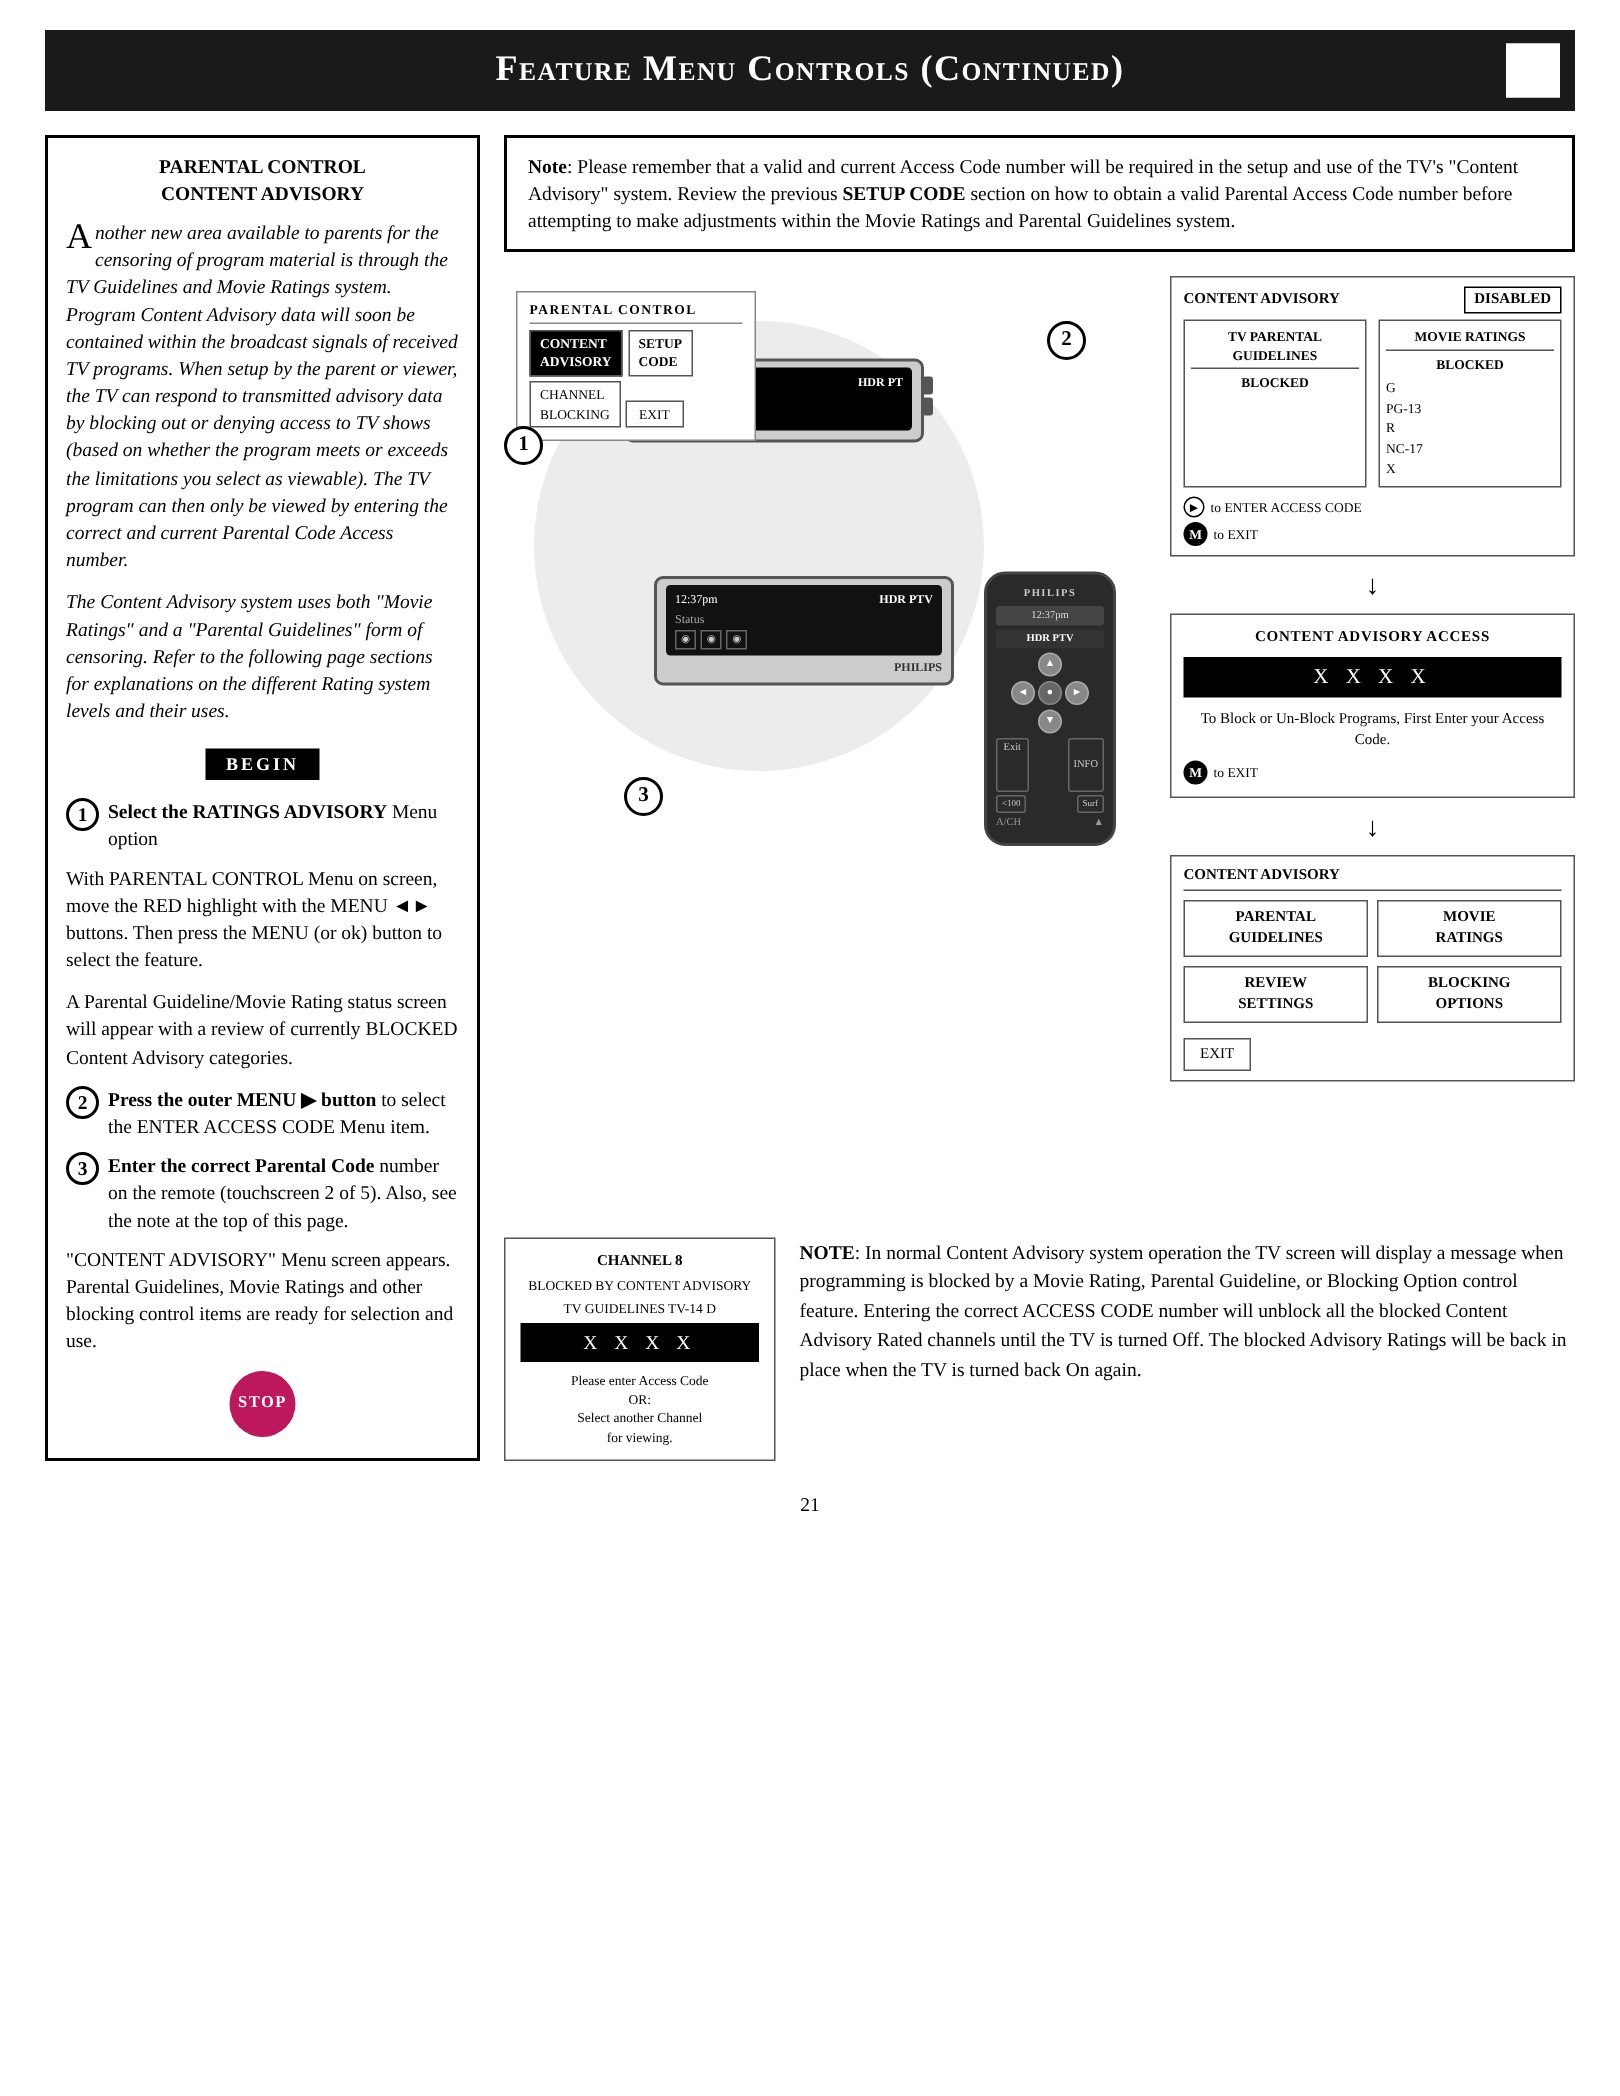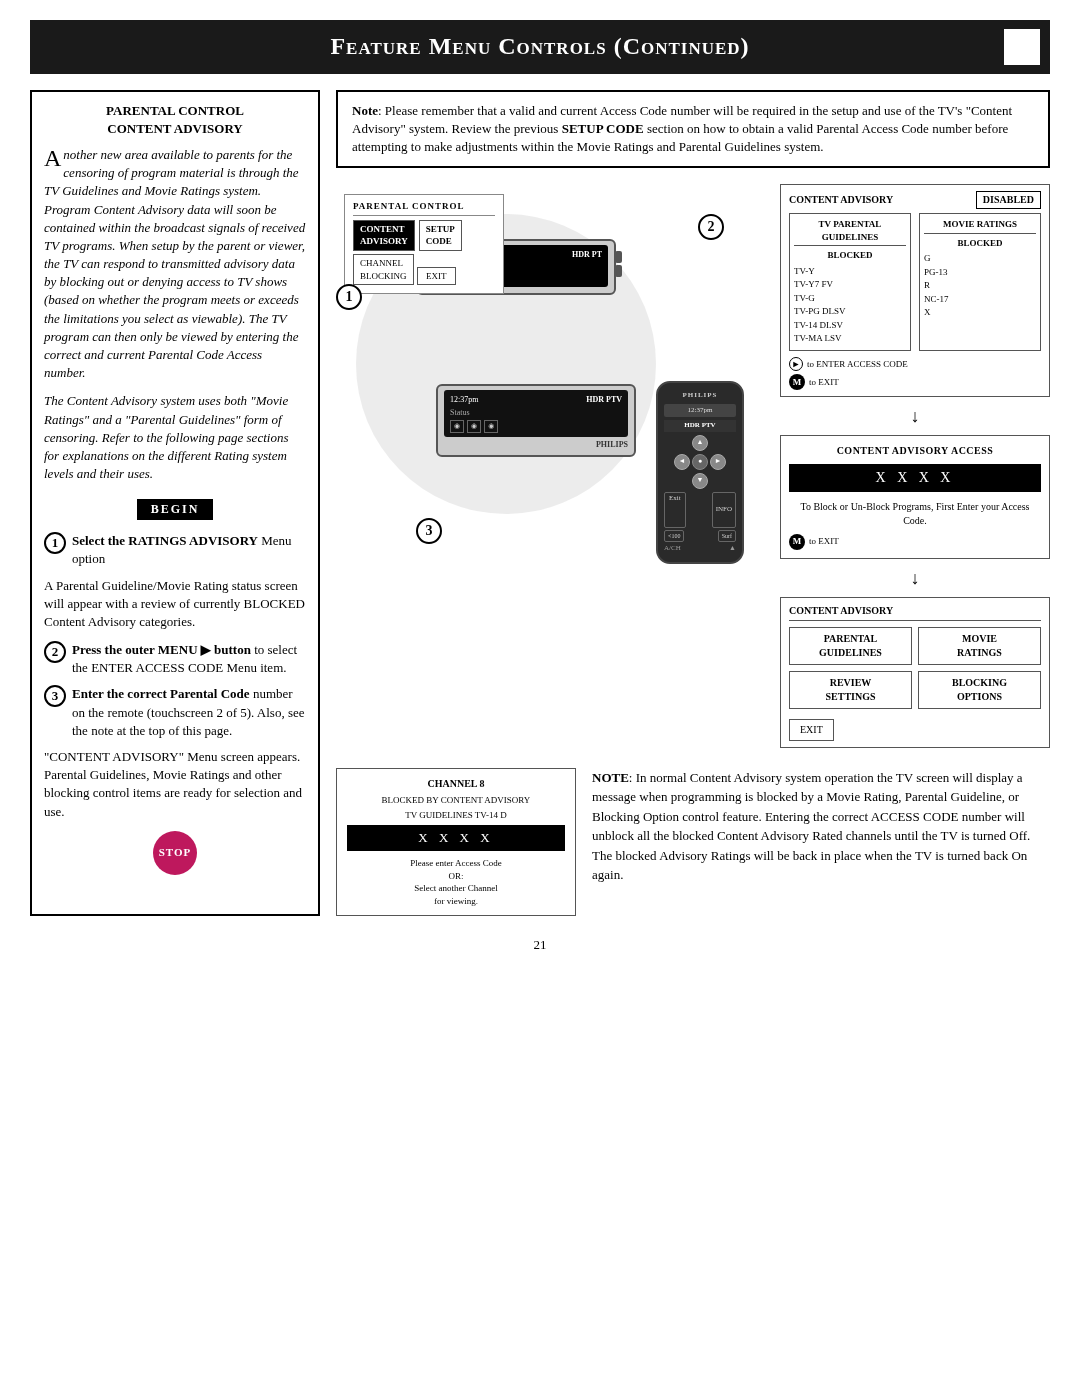--- a/index.html
+++ b/index.html
@@ -288,21 +288,21 @@
     .bottom-section {
       display: flex;
       gap: 16px;
       margin-top: 10px;
     }
     .blocked-screen {
       border: 1.5px solid #555;
       padding: 8px 10px;
       font-size: 11px;
       background: #fff;
-      width: 240px;
+      width: 181px;
       flex-shrink: 0;
     }
     .blocked-title {
       font-size: 10px;
       font-weight: bold;
       text-align: center;
       margin-bottom: 3px;
     }
     .blocked-sub {
       font-size: 9px;
@@ -391,20 +391,23 @@
 
       <div class="begin-wrapper">
         <span class="begin-box">BEGIN</span>
       </div>
 
       <div class="step">
         <div class="step-num">1</div>
         <div class="step-content">
           <b>Select the RATINGS ADVISORY</b> Menu option
         </div>
+      </div>
+      <div class="normal-text">
+        With PARENTAL CONTROL Menu on screen, move the RED highlight with the MENU ◄► buttons. Then press the MENU (or ok) button to select the feature.
       </div>
       <div class="normal-text">
         A Parental Guideline/Movie Rating status screen will appear with a review of currently BLOCKED Content Advisory categories.
       </div>
 
       <div class="step">
         <div class="step-num">2</div>
         <div class="step-content">
           <b>Press the outer MENU ▶ button</b> to select the ENTER ACCESS CODE Menu item.
         </div>
@@ -524,28 +527,20 @@
 
           <div class="ca-screen">
             <div class="ca-screen-header">
               <span style="font-weight:bold; font-size:10px;">CONTENT ADVISORY</span>
               <span class="ca-disabled-badge">DISABLED</span>
             </div>
             <div class="ca-two-col">
               <div class="ca-col">
                 <div class="ca-col-title">TV PARENTAL GUIDELINES</div>
                 <div class="ca-col-blocked">BLOCKED</div>
-                <div class="ca-col-items">
-                  <div>TV-Y</div>
-                  <div>TV-Y7 FV</div>
-                  <div>TV-G</div>
-                  <div>TV-PG DLSV</div>
-                  <div>TV-14 DLSV</div>
-                  <div>TV-MA LSV</div>
-                </div>
               </div>
               <div class="ca-col">
                 <div class="ca-col-title">MOVIE RATINGS</div>
                 <div class="ca-col-blocked">BLOCKED</div>
                 <div class="ca-col-items">
                   <div>G</div>
                   <div>PG-13</div>
                   <div>R</div>
                   <div>NC-17</div>
                   <div>X</div>

